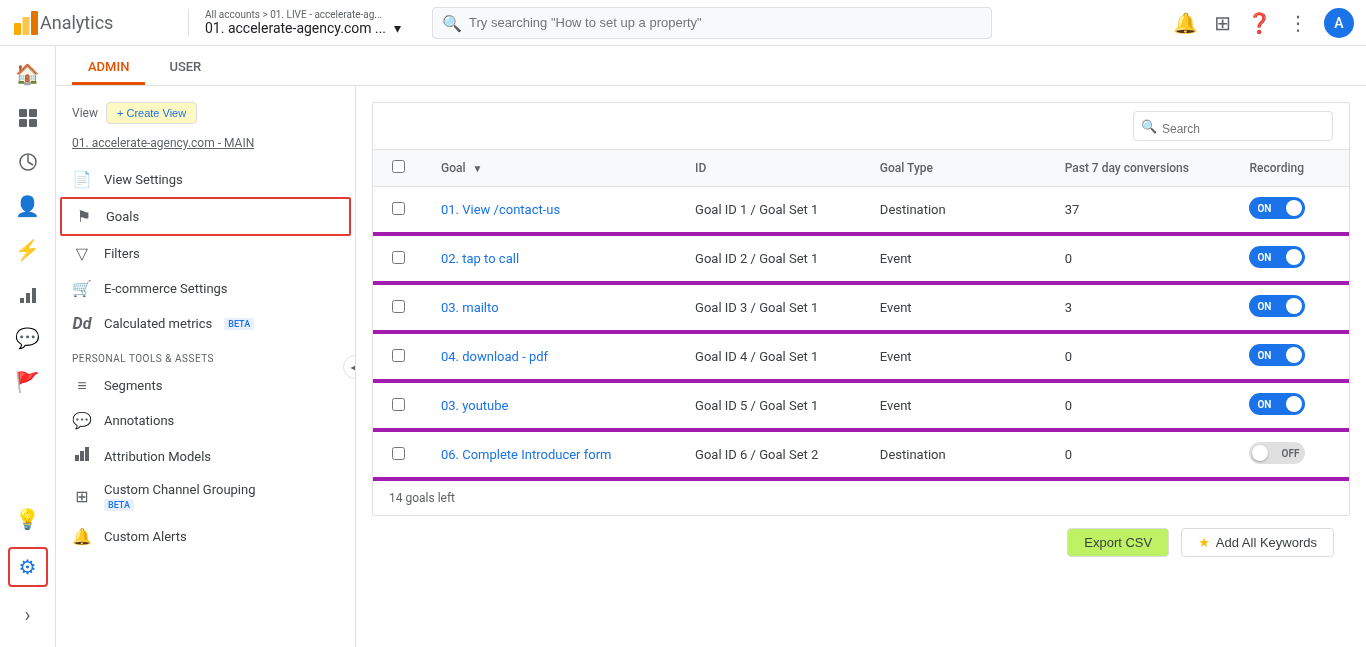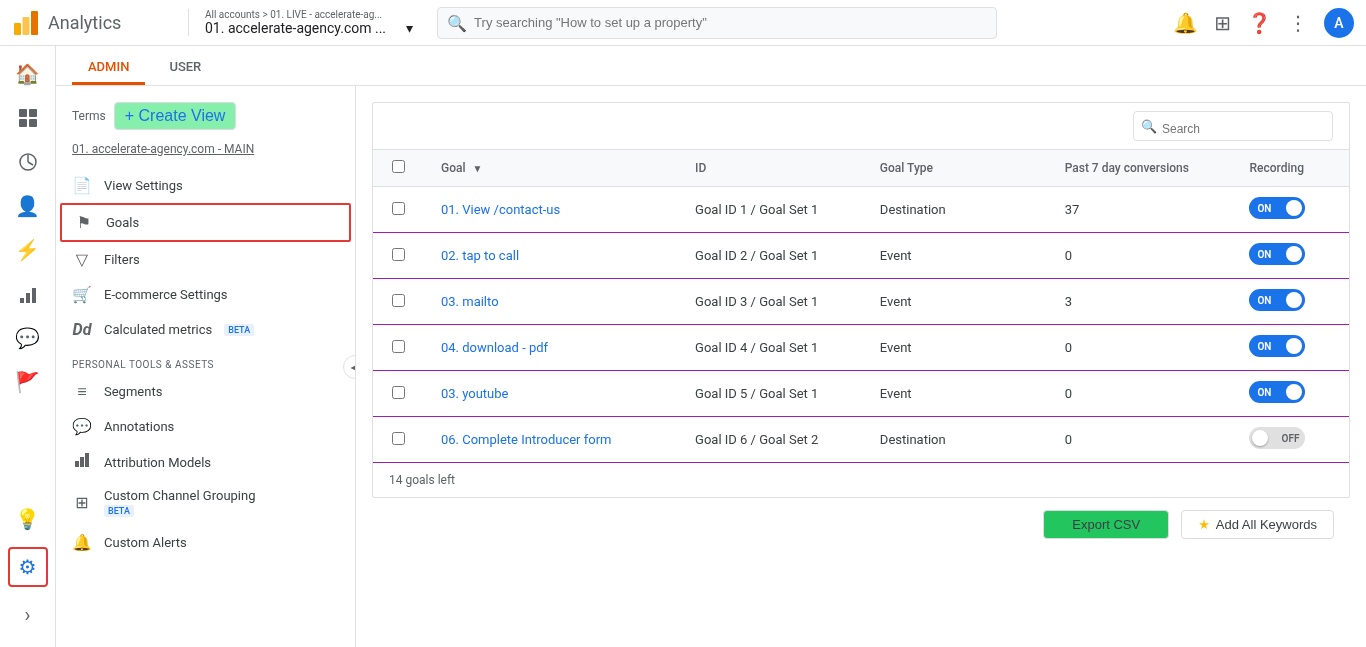--- a/index.html
+++ b/index.html
@@ -13,21 +13,21 @@
       background: #fff;
       border-bottom: 1px solid #e0e0e0;
       padding: 0 12px;
       position: fixed;
       top: 0; left: 0; right: 0;
       z-index: 100;
     }
     .logo-area {
       display: flex;
       align-items: center;
-      gap: 8px;
+      gap: 0;
       min-width: 160px;
     }
     .logo-icon {
       width: 28px;
       height: 28px;
     }
     .analytics-title {
       font-size: 18px;
       color: #5f6368;
       font-weight: 400;
@@ -42,21 +42,21 @@
     }
     .account-breadcrumb {
       font-size: 10px;
       color: #5f6368;
     }
     .account-name {
       font-size: 14px;
       color: #202124;
       display: flex;
       align-items: center;
-      gap: 20px;
+      gap: 8px;
       cursor: pointer;
     }
     .search-bar {
       flex: 1;
       margin: 0 24px;
       max-width: 560px;
     }
     .search-bar input {
       width: 100%;
       height: 32px;
@@ -199,25 +199,25 @@
       gap: 8px;
     }
     .view-label {
       font-size: 12px;
       color: #5f6368;
     }
     .create-view-btn {
       display: flex;
       align-items: center;
       gap: 4px;
-      background: #86efac;
+      background: #fef9c3;
       border: 1px solid #dadce0;
       border-radius: 4px;
       padding: 4px 10px;
-      font-size: 16px;
+      font-size: 11px;
       color: #1a73e8;
       cursor: pointer;
     }
     .view-name {
       font-size: 12px;
       color: #5f6368;
       padding: 4px 16px 12px;
       text-decoration: underline;
     }
     .sidebar-menu-item {
@@ -329,21 +329,21 @@
       border-bottom: 1px solid #e0e0e0;
     }
     thead th.sortable {
       cursor: pointer;
     }
     .sort-arrow {
       font-size: 10px;
       margin-left: 4px;
     }
     tbody tr {
-      border-bottom: 1px solid #a21caf;
+      border-bottom: 4px solid #a21caf;
     }
     tbody td {
       padding: 10px 16px;
       font-size: 13px;
       color: #3c4043;
     }
     .goal-link {
       color: #1a73e8;
       cursor: pointer;
       text-decoration: none;
@@ -415,23 +415,23 @@
     }
 
     .bottom-buttons {
       display: flex;
       justify-content: flex-end;
       padding: 12px 16px;
       gap: 12px;
     }
     .btn-export {
       border: 1px solid #dadce0;
-      background: #22c55e;
+      background: #bef264;
       color: #3c4043;
-      padding: 6px 28px;
+      padding: 6px 16px;
       font-size: 13px;
       border-radius: 4px;
       cursor: pointer;
     }
     .btn-add-keywords {
       border: 1px solid #dadce0;
       background: #fff;
       color: #3c4043;
       padding: 6px 16px;
       font-size: 13px;
@@ -534,21 +534,21 @@
 
   <div class="admin-tabs">
     <div class="admin-tab active">ADMIN</div>
     <div class="admin-tab">USER</div>
   </div>
 
   <div class="content-area">
 
     <div class="view-sidebar">
       <div class="view-label-row">
-        <span class="view-label">Terms</span>
+        <span class="view-label">View</span>
         <button class="create-view-btn">+ Create View</button>
       </div>
       <div class="view-name">01. accelerate-agency.com - MAIN</div>
 
       <div class="sidebar-menu-item">
         <span class="menu-icon">📄</span>
         <span>View Settings</span>
       </div>
       <div class="sidebar-menu-item active-goals">
         <span class="menu-icon">⚑</span>

